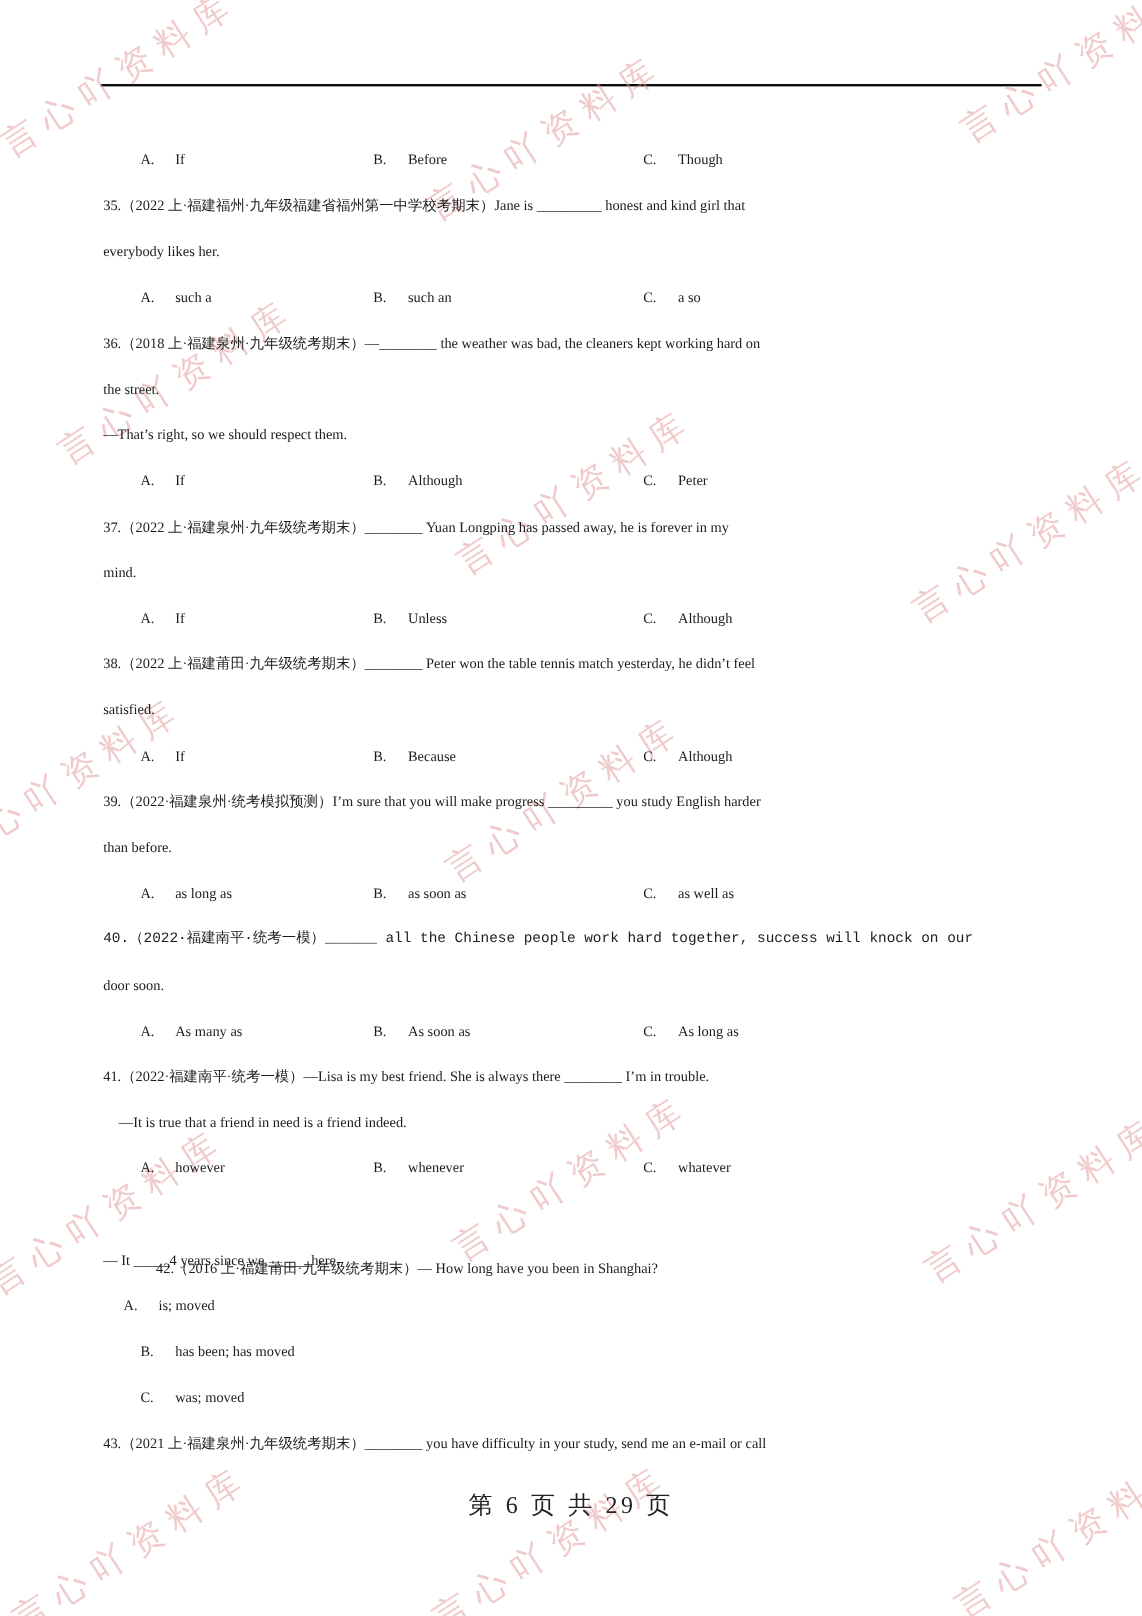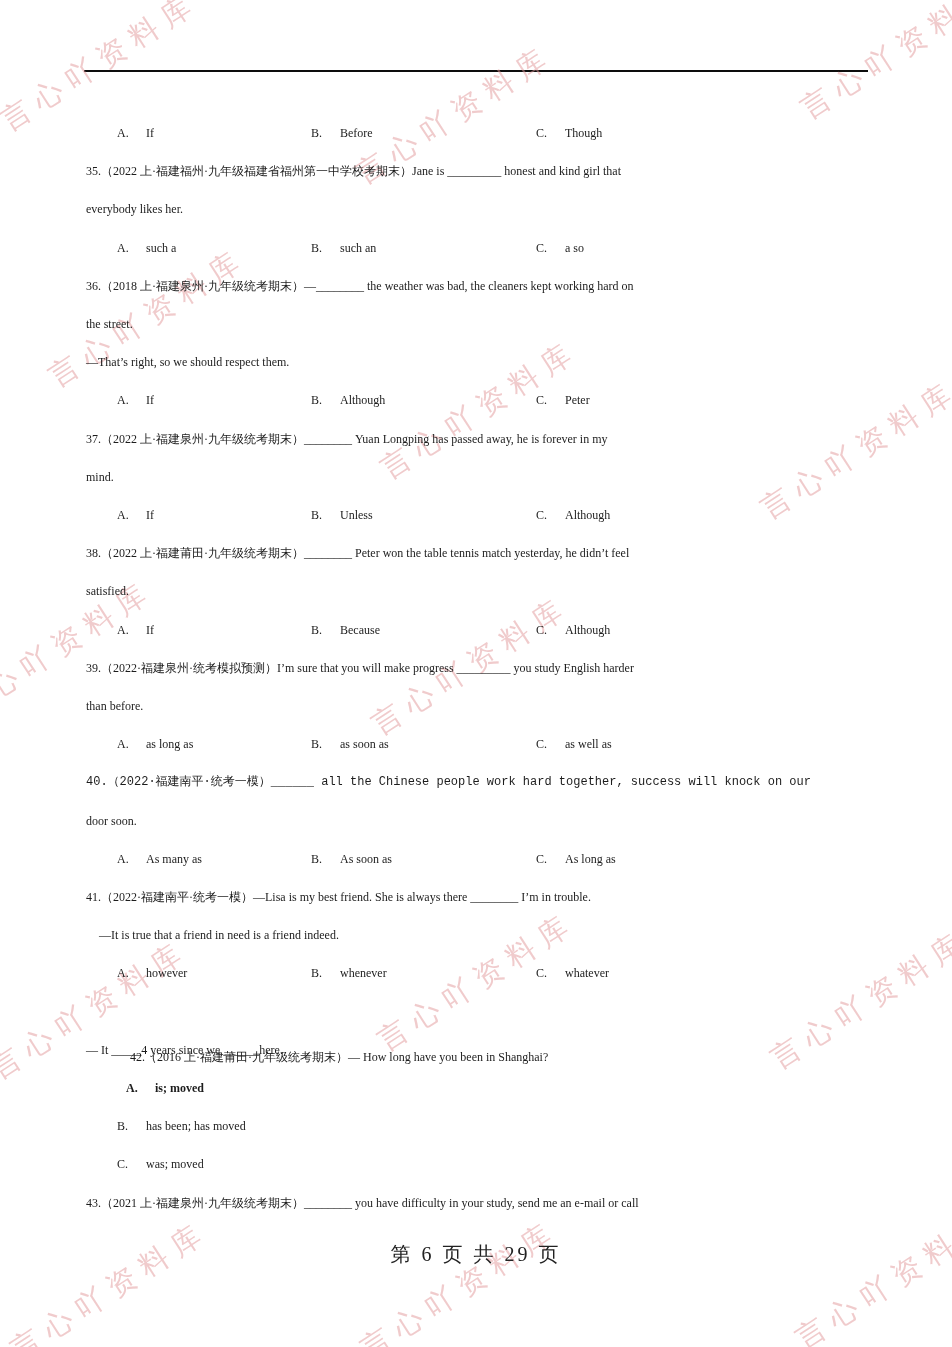--- a/index.html
+++ b/index.html
@@ -99,21 +99,21 @@
       <div class="line" style="top: 878px;">41.（2022·福建南平·统考一模）—Lisa is my best friend. She is always there ________ I’m in trouble.</div>
       <div class="line" style="top: 916.2px; margin-left: 13px;">—It is true that a friend in need is a friend indeed.</div>
       <div class="line" style="top: 954.4px;">
         <span class="opt" style="left: 31px;"><span class="ok">A.</span><span>however</span></span>
         <span class="opt" style="left: 225px;"><span class="ok">B.</span><span>whenever</span></span>
         <span class="opt" style="left: 450px;"><span class="ok">C.</span><span>whatever</span></span>
       </div>
       <div class="line" style="top: 1038px; margin-left: 44px;">42.（2016 上·福建莆田·九年级统考期末）— How long have you been in Shanghai?</div>
       <div class="line" style="top: 1030.8px;">— It _____4 years since we ______here.</div>
       <div class="line" style="top: 1069px;">
-        <span class="opt" style="left: 40px; font-weight: bold;"><span class="ok">A.</span><span>is; moved</span></span>
+        <span class="opt" style="left: 17px;"><span class="ok">A.</span><span>is; moved</span></span>
       </div>
       <div class="line" style="top: 1107.2px;">
         <span class="opt" style="left: 31px;"><span class="ok">B.</span><span>has been; has moved</span></span>
       </div>
       <div class="line" style="top: 1145.4px;">
         <span class="opt" style="left: 31px;"><span class="ok">C.</span><span>was; moved</span></span>
       </div>
       <div class="line" style="top: 1183.6px;">43.（2021 上·福建泉州·九年级统考期末）________ you have difficulty in your study, send me an e-mail or call</div>
     </div>
   <div class="footer">第 6 页 共 29 页</div>

